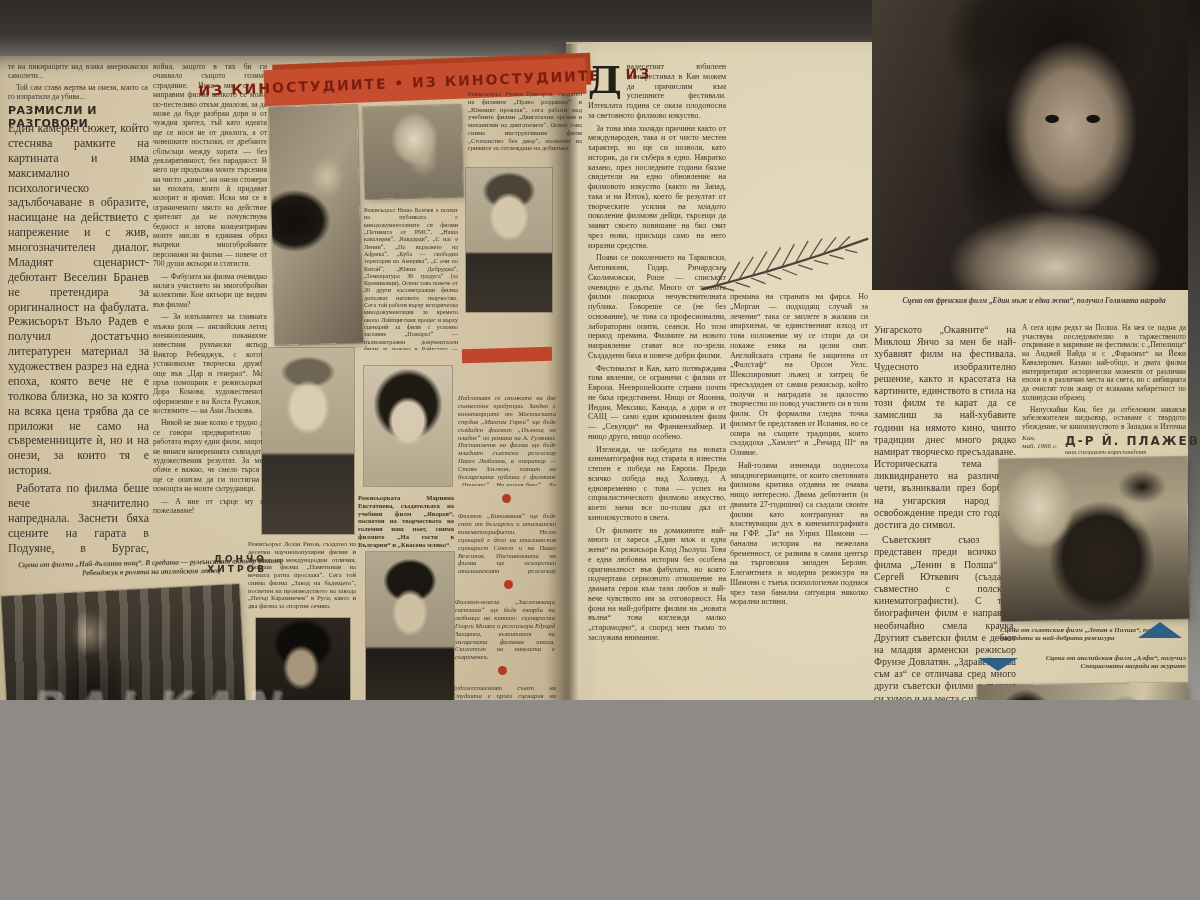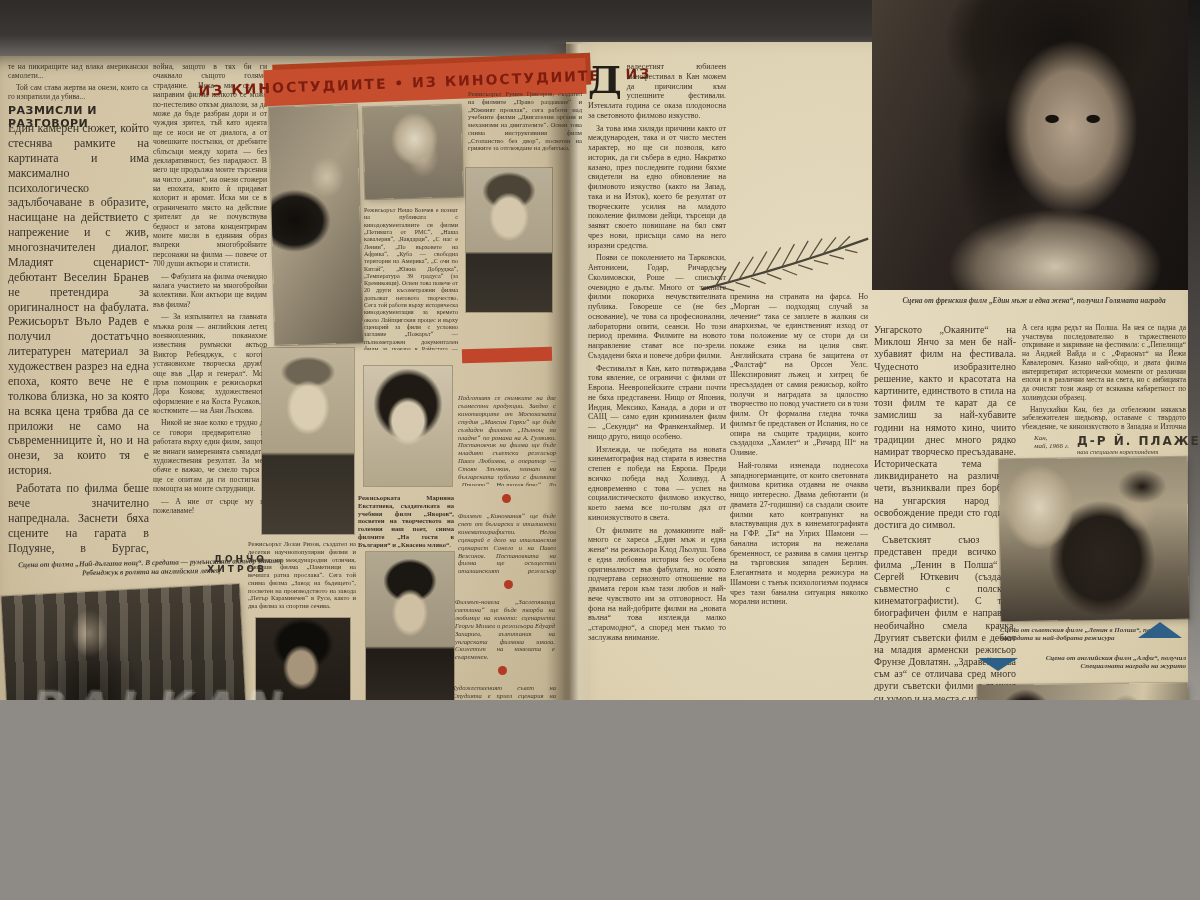--- a/index.html
+++ b/index.html
@@ -101,21 +101,21 @@
   .pt-dark{background:
     radial-gradient(26px 32px at 48% 42%,#a6957b 0 50%,transparent 70%),
     radial-gradient(40px 34px at 50% 22%,#0f0d0a 0 60%,transparent 76%),
     linear-gradient(180deg,#2c261f 0%,#1b1712 100%);}
   
   .red-band{position:absolute;background:#c0452a;}
   .red-dot{position:absolute;width:9px;height:9px;border-radius:50%;background:#b23a22;}
   .tri-up{position:absolute;width:0;height:0;border-left:22px solid transparent;border-right:22px solid transparent;border-bottom:16px solid #2e5f86;}
   .tri-down{position:absolute;width:0;height:0;border-left:20px solid transparent;border-right:20px solid transparent;border-top:13px solid #2e5f86;}
   .byline{position:absolute;display:flex;gap:8px;align-items:flex-start;color:#3a342b;}
-  .byline .pl{font-style:italic;font-size:7px;line-height:1.15;white-space:nowrap;margin-left:12px;}
+  .byline .pl{font-style:italic;font-size:7px;line-height:1.15;white-space:nowrap;}
   .byline .au{font-family:"DejaVu Sans",sans-serif;font-weight:bold;font-size:12px;letter-spacing:2px;white-space:nowrap;}
   .byline .ro{font-size:6.5px;font-style:italic;white-space:nowrap;}
   .byline .right{display:flex;flex-direction:column;}
   
   .wm{position:absolute;font-family:"DejaVu Sans",sans-serif;font-weight:bold;pointer-events:none;}
   .wm-balkan{left:34px;top:684px;font-size:44px;letter-spacing:10px;color:rgba(225,218,205,.20);
     text-shadow:-2px -2px 2px rgba(255,255,255,.25),2px 3px 3px rgba(30,25,20,.35);font-style:italic;}
   .wm-auction{left:-28px;top:690px;font-size:128px;letter-spacing:4px;color:rgba(135,128,118,.38);
     text-shadow:-3px -3px 3px rgba(255,255,255,.5),4px 5px 5px rgba(35,30,25,.45);}
   .wm-arrow{position:absolute;left:296px;top:800px;width:0;height:0;

